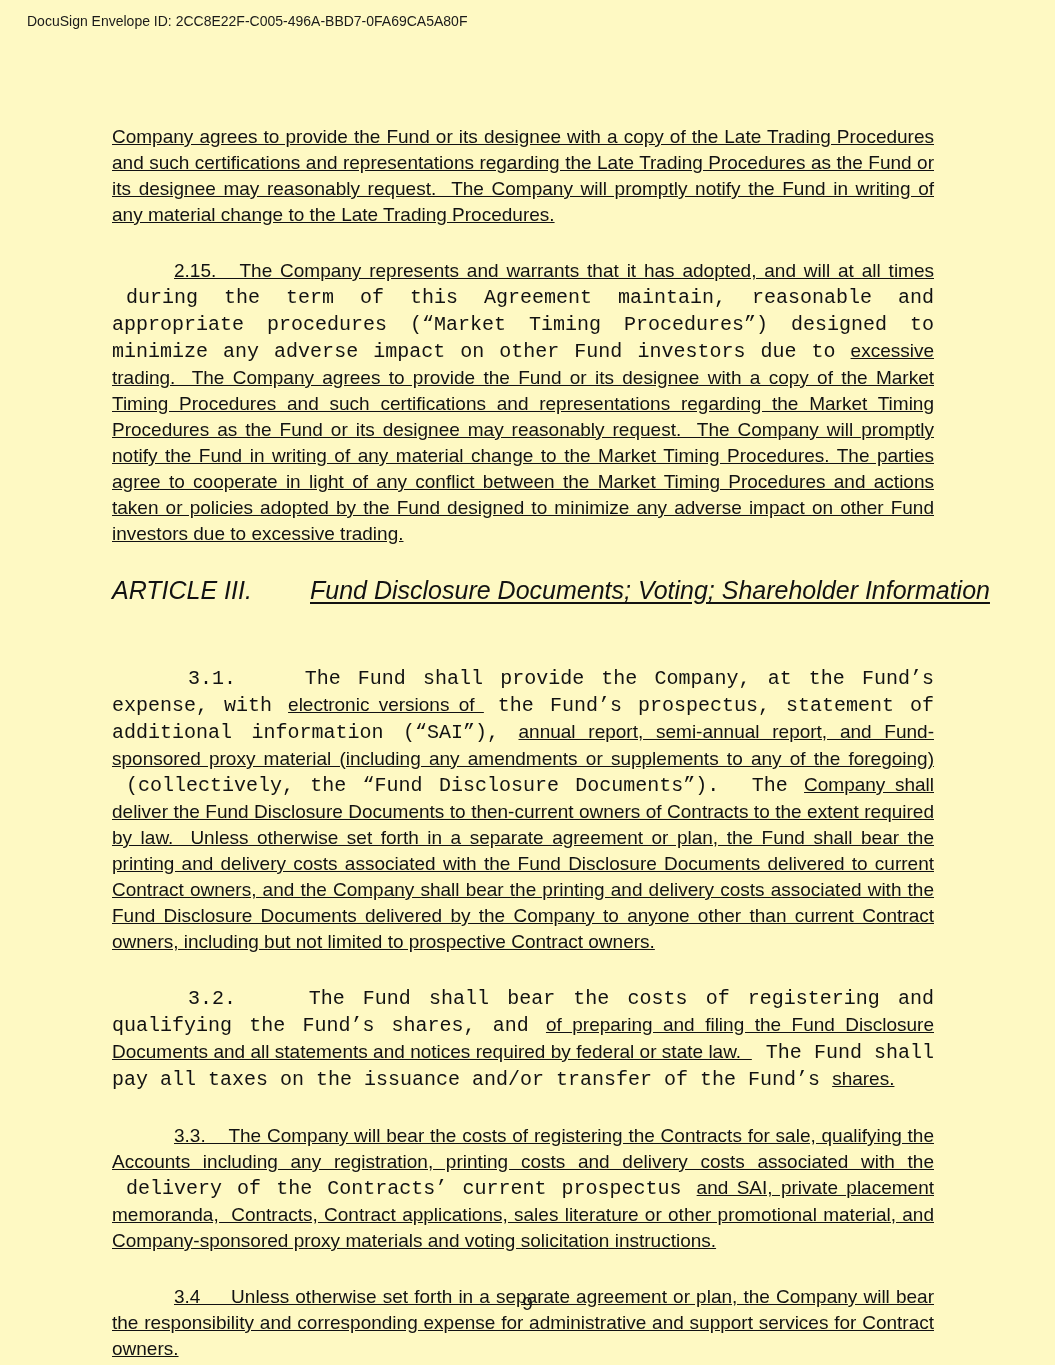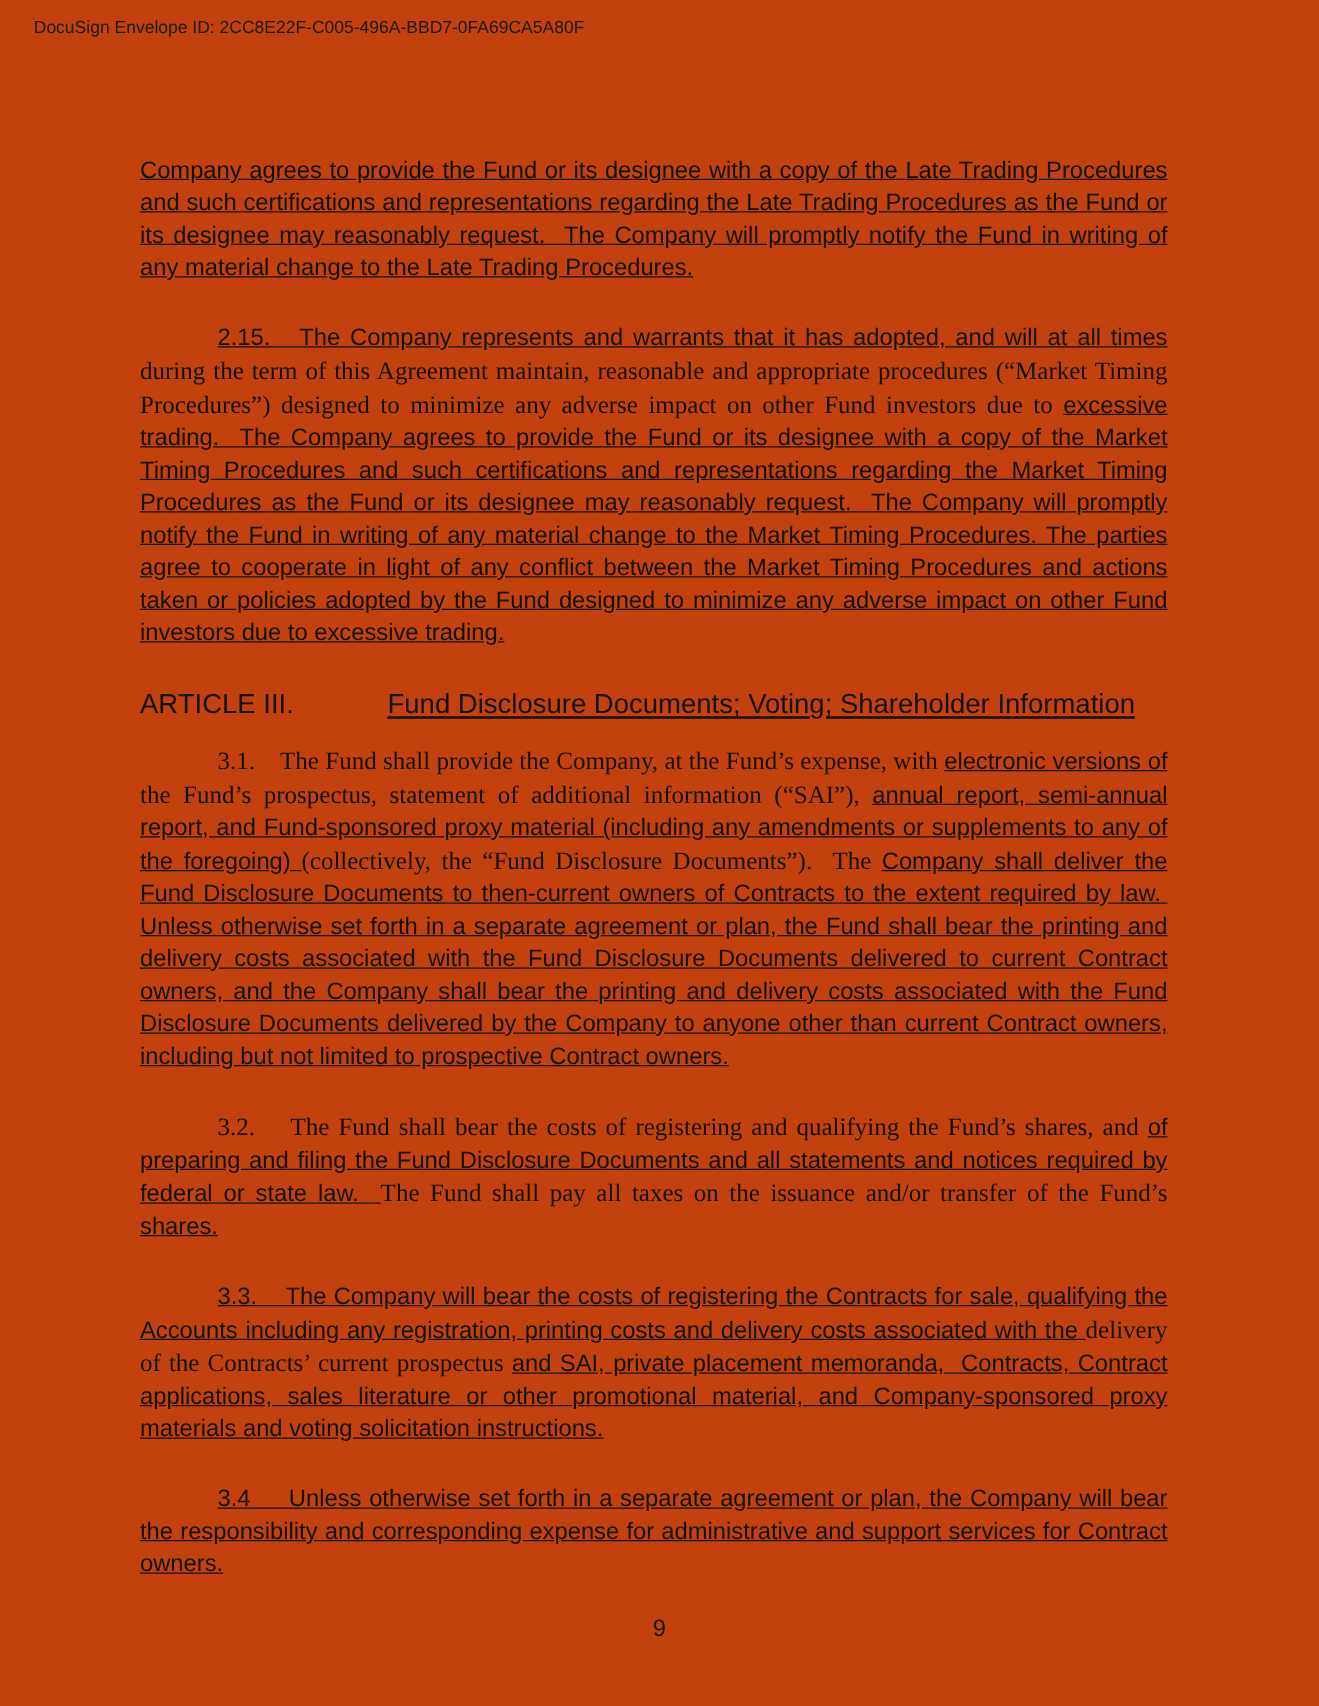--- a/index.html
+++ b/index.html
@@ -4,21 +4,21 @@
 <style>
   html, body {
     margin: 0;
     padding: 0;
     background: #ffffff;
   }
   .page {
     position: relative;
     width: 1055px;
     height: 1365px;
-    background: #c2410c;
+    background: #fef9c3;
     color: #121212;
     overflow: hidden;
   }
   .docusign-header {
     position: absolute;
     top: 13px;
     left: 27px;
     font-family: "Liberation Sans", sans-serif;
     font-size: 14px;
     color: #1a1a1a;
@@ -40,29 +40,31 @@
     color: #121212;
   }
   .para.indent {
     text-indent: 62px;
   }
   .sans {
     font-family: "Liberation Sans", sans-serif;
     text-decoration: underline;
   }
   .serif {
-    font-family: Liberation Serif, serif;
+    font-family: Liberation Mono, monospace;
     font-size: 20px;
+    margin-left: 14px;
   }
   .heading {
-    margin: 26px 0 20px 0;
+    margin: 26px 0 62px 0;
     font-family: "Liberation Sans", sans-serif;
-    font-size: 22px;
+    font-size: 25px;
     line-height: 26px;
     white-space: nowrap;
+    font-style: italic;
   }
   .h-label {
     display: inline-block;
     min-width: 198px;
   }
   .h-title {
     text-decoration: underline;
     text-underline-offset: 3px;
   }
   .page-number {

